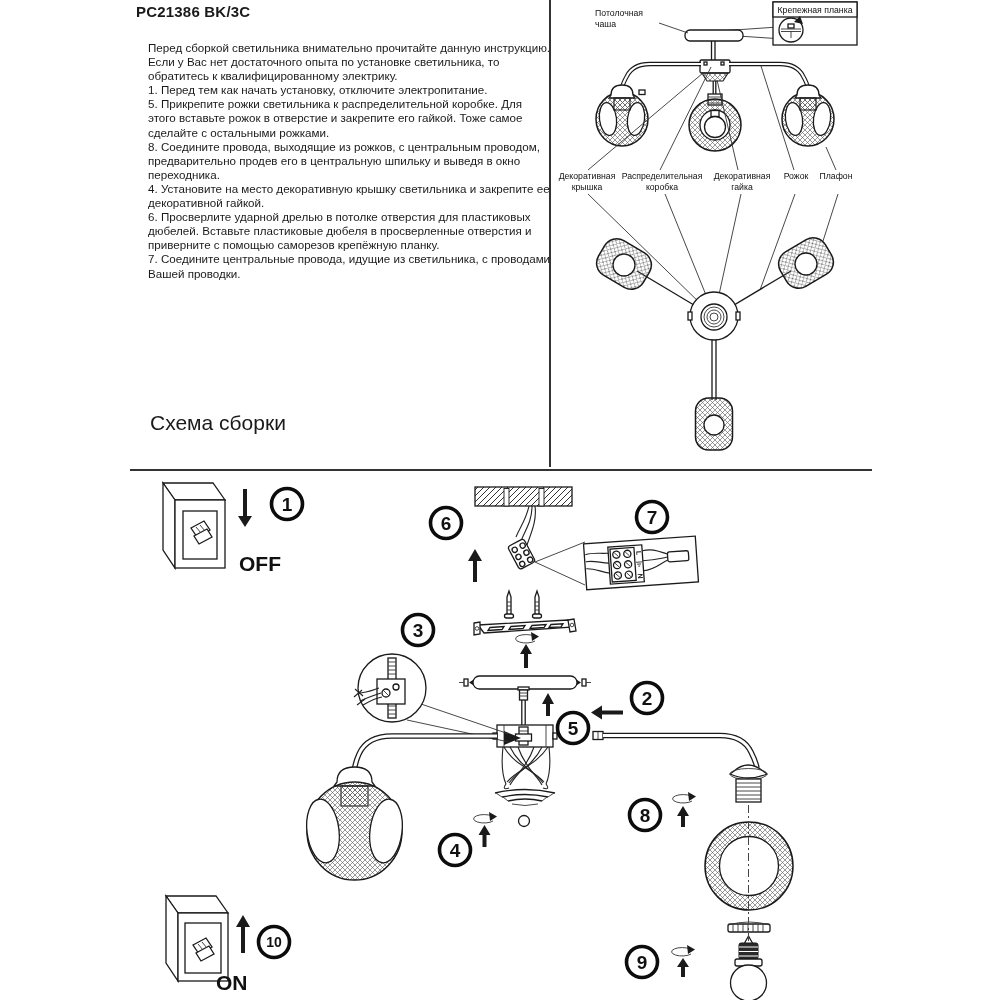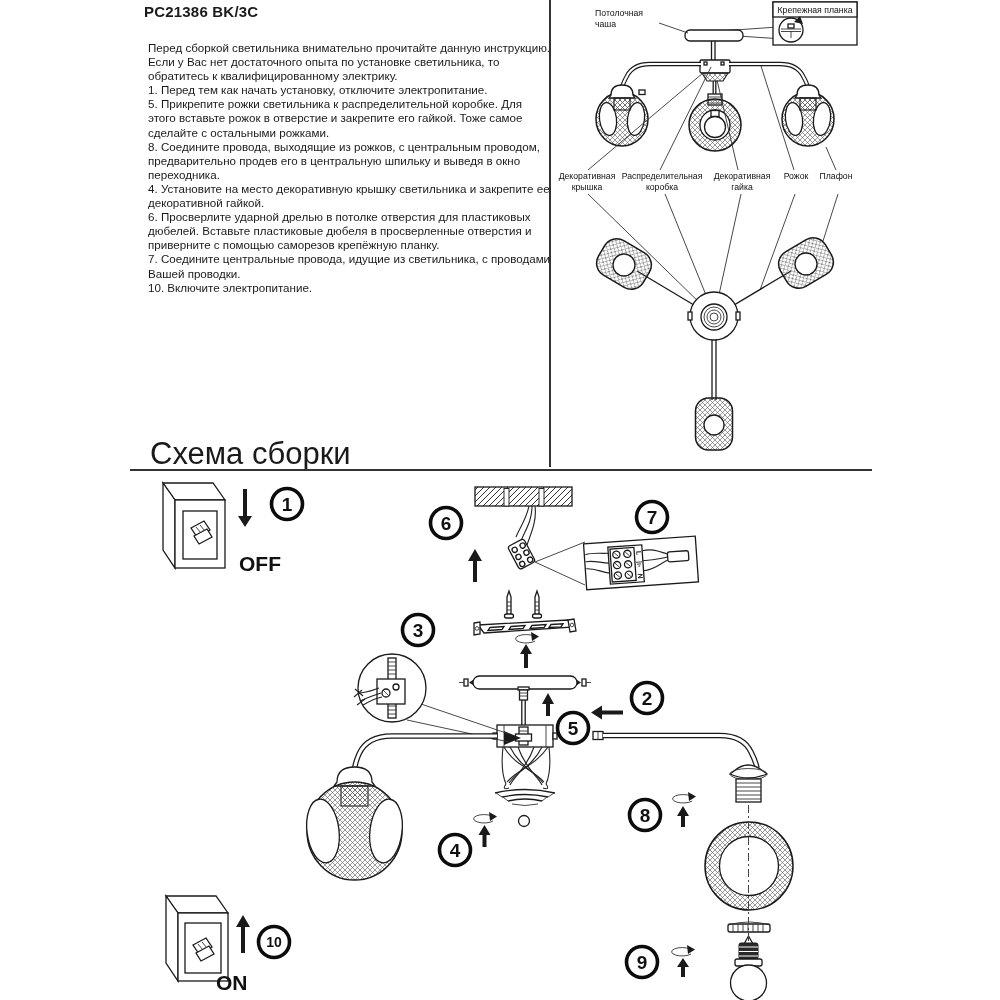--- a/index.html
+++ b/index.html
@@ -1,23 +1,23 @@
 <!DOCTYPE html>
 <html><head>
 <meta charset="utf-8">
 <style>
   html,body{margin:0;padding:0;background:#fff;}
   .page{position:relative;width:1000px;height:1000px;background:#fff;overflow:hidden;
         font-family:"Liberation Sans", sans-serif;color:#1a1a1a;}
   .vdiv{position:absolute;left:549px;top:0;width:1.5px;height:467px;background:#333;}
   .hdiv{position:absolute;left:130px;top:469px;width:742px;height:2px;background:#333;}
-  .doc-title{position:absolute;left:144px;top:3px;font-size:15px;font-weight:bold;letter-spacing:.2px;}
+  .doc-title{position:absolute;left:136px;top:3px;font-size:15px;font-weight:bold;letter-spacing:.2px;}
   .instr{position:absolute;left:148px;top:41px;width:404px;font-size:11.6px;line-height:14.1px;}
   .instr p{margin:0;}
-  .section-title{position:absolute;left:150px;top:436px;font-size:31px;}
+  .section-title{position:absolute;left:150px;top:411px;font-size:21px;}
   svg{position:absolute;overflow:visible;}
   svg text{font-family:"Liberation Sans", sans-serif;fill:#111;stroke:none;}
   .lbl{font-size:8.7px;}
   .lblc{font-size:8.7px;text-anchor:middle;}
   .badge-circle{fill:#fff;stroke:#0c0c0c;stroke-width:3.6;}
   .badge-num{font-size:19px;font-weight:bold;text-anchor:middle;}
   .badge-num10{font-size:14px;font-weight:bold;text-anchor:middle;}
   .onoff{font-size:21px;font-weight:bold;}
   .tn{font-size:7px;font-weight:bold;text-anchor:middle;}
   .ln{fill:none;stroke:#1a1a1a;stroke-width:1.3;}
@@ -41,21 +41,20 @@
   <div class="doc-title">PC21386 BK/3C</div>
 
   <div class="instr">
     <p>Перед сборкой светильника внимательно прочитайте данную инструкцию. Если у Вас нет достаточного опыта по установке светильника, то обратитесь к квалифицированному электрику.</p>
     <p>1. Перед тем как начать установку, отключите электропитание.</p>
     <p>5. Прикрепите рожки светильника к распределительной коробке. Для этого вставьте рожок в отверстие и закрепите его гайкой. Тоже самое сделайте с остальными рожками.</p>
     <p>8. Соедините провода, выходящие из рожков, с центральным проводом, предварительно продев его в центральную шпильку и выведя в окно переходника.</p>
     <p>4. Установите на место  декоративную крышку светильника и закрепите ее декоративной гайкой.</p>
     <p>6. Просверлите ударной дрелью в потолке отверстия для пластиковых дюбелей. Вставьте пластиковые дюбеля в просверленные отверстия и приверните с помощью саморезов крепёжную планку.</p>
     <p>7. Соедините центральные провода, идущие из светильника, с проводами Вашей проводки.</p>
-    <p>10. Включите электропитание.</p>
   </div>
 
   <div class="section-title">Схема сборки</div>
 
   <div class="vdiv"></div>
   <div class="hdiv"></div>
 
   <svg style="left:555px;top:0;" width="445" height="467" viewBox="0 0 445 467">
     <defs>
       <pattern id="mesh" width="5" height="5" patternUnits="userSpaceOnUse">

